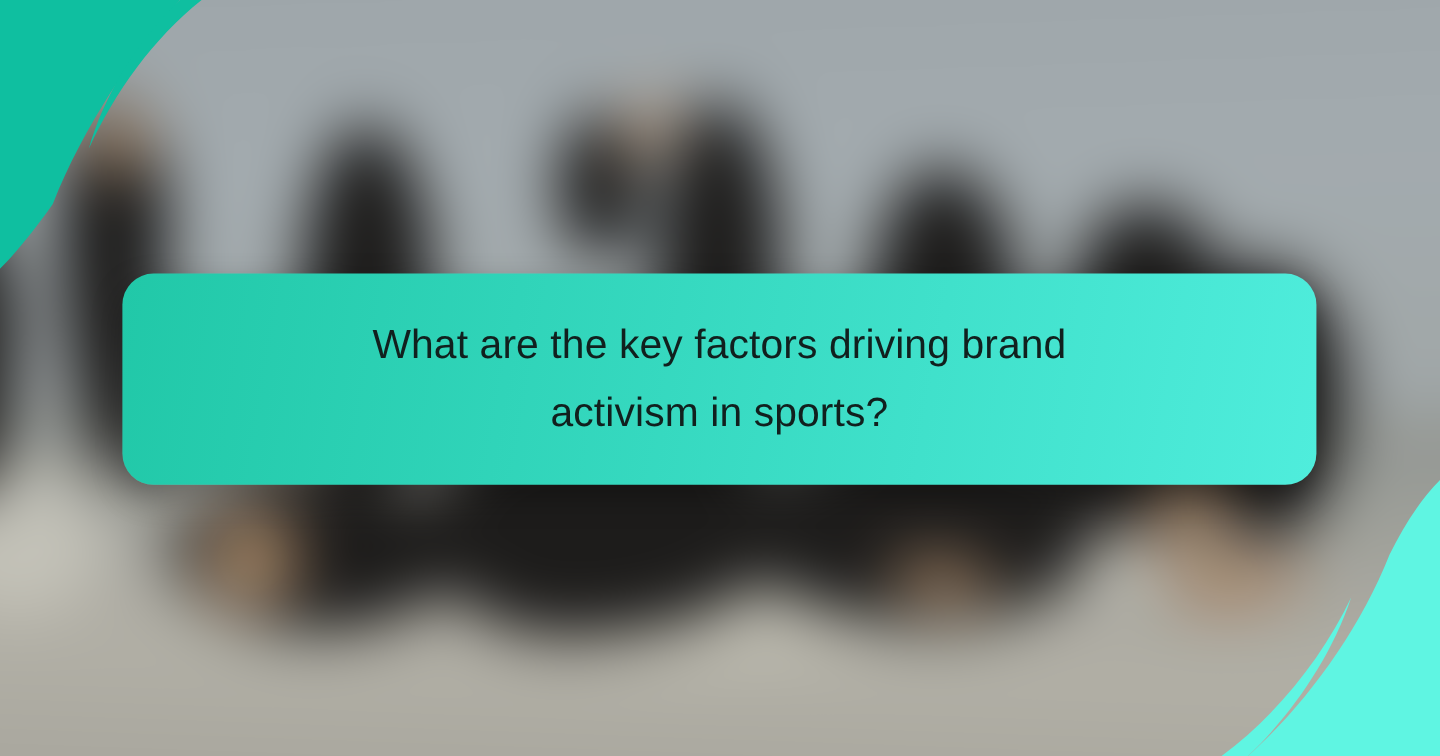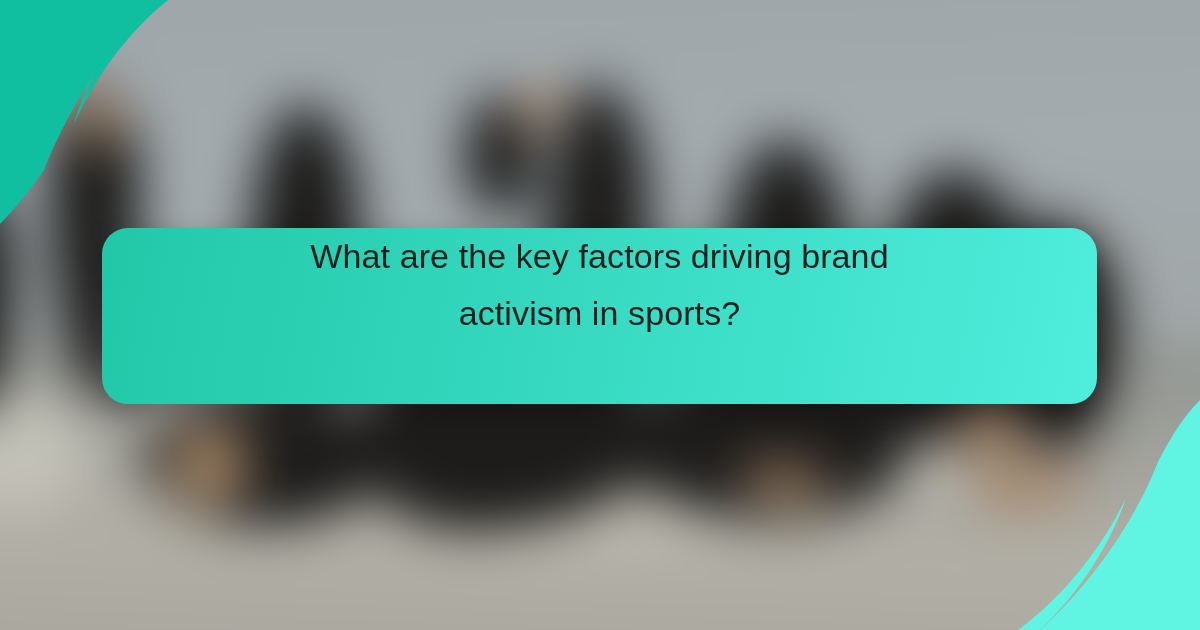--- a/index.html
+++ b/index.html
@@ -112,21 +112,21 @@
   
   .question-card {
     position: absolute;
     left: 102px;
     top: 228px;
     width: 995px;
     height: 176px;
     border-radius: 26px;
     box-shadow: 0 10px 26px rgba(0,0,0,.30);
     display: flex;
-    align-items: flex-start;
+    align-items: center;
     justify-content: center;
     box-sizing: border-box;
     padding: 0 46px;
   }
 
   .question-text {
     margin: 0;
     font-size: 34px;
     line-height: 57px;
     font-weight: 400;

